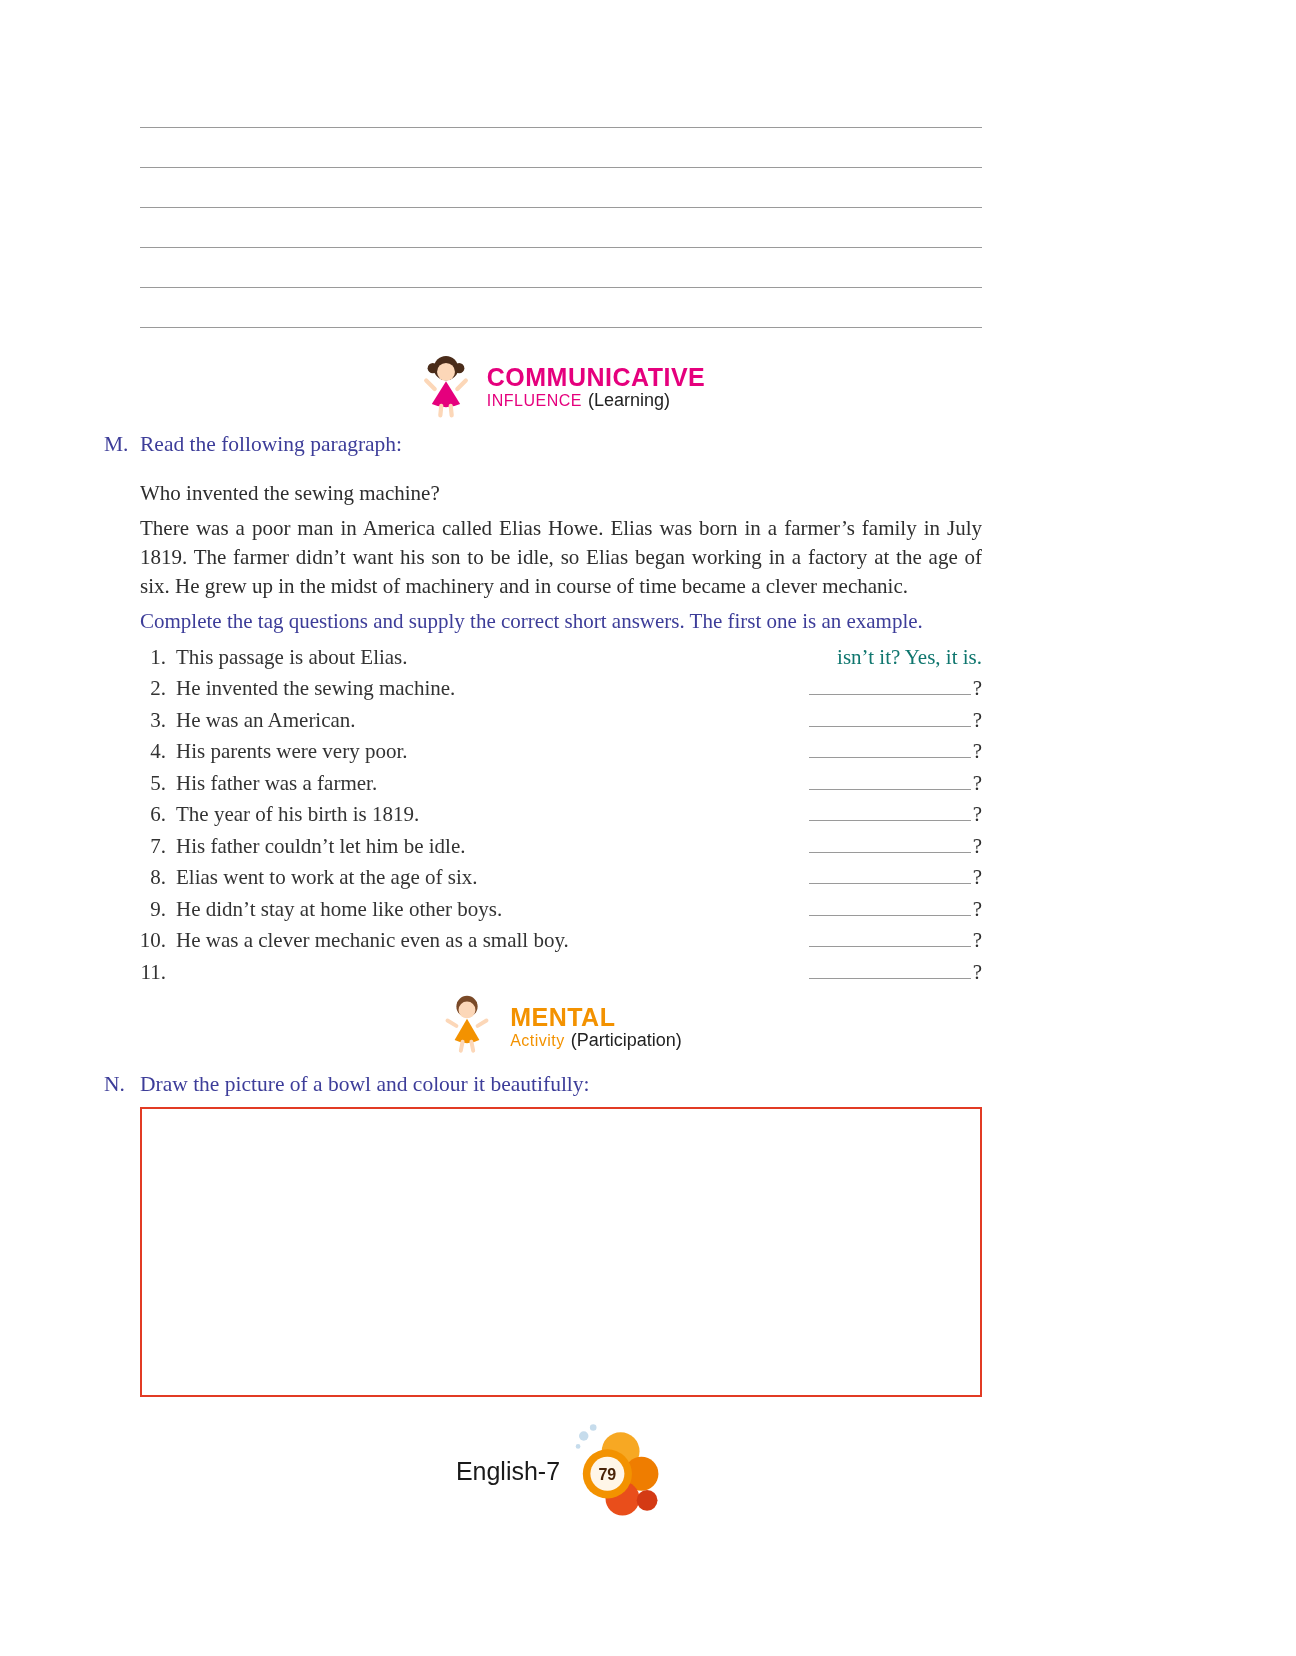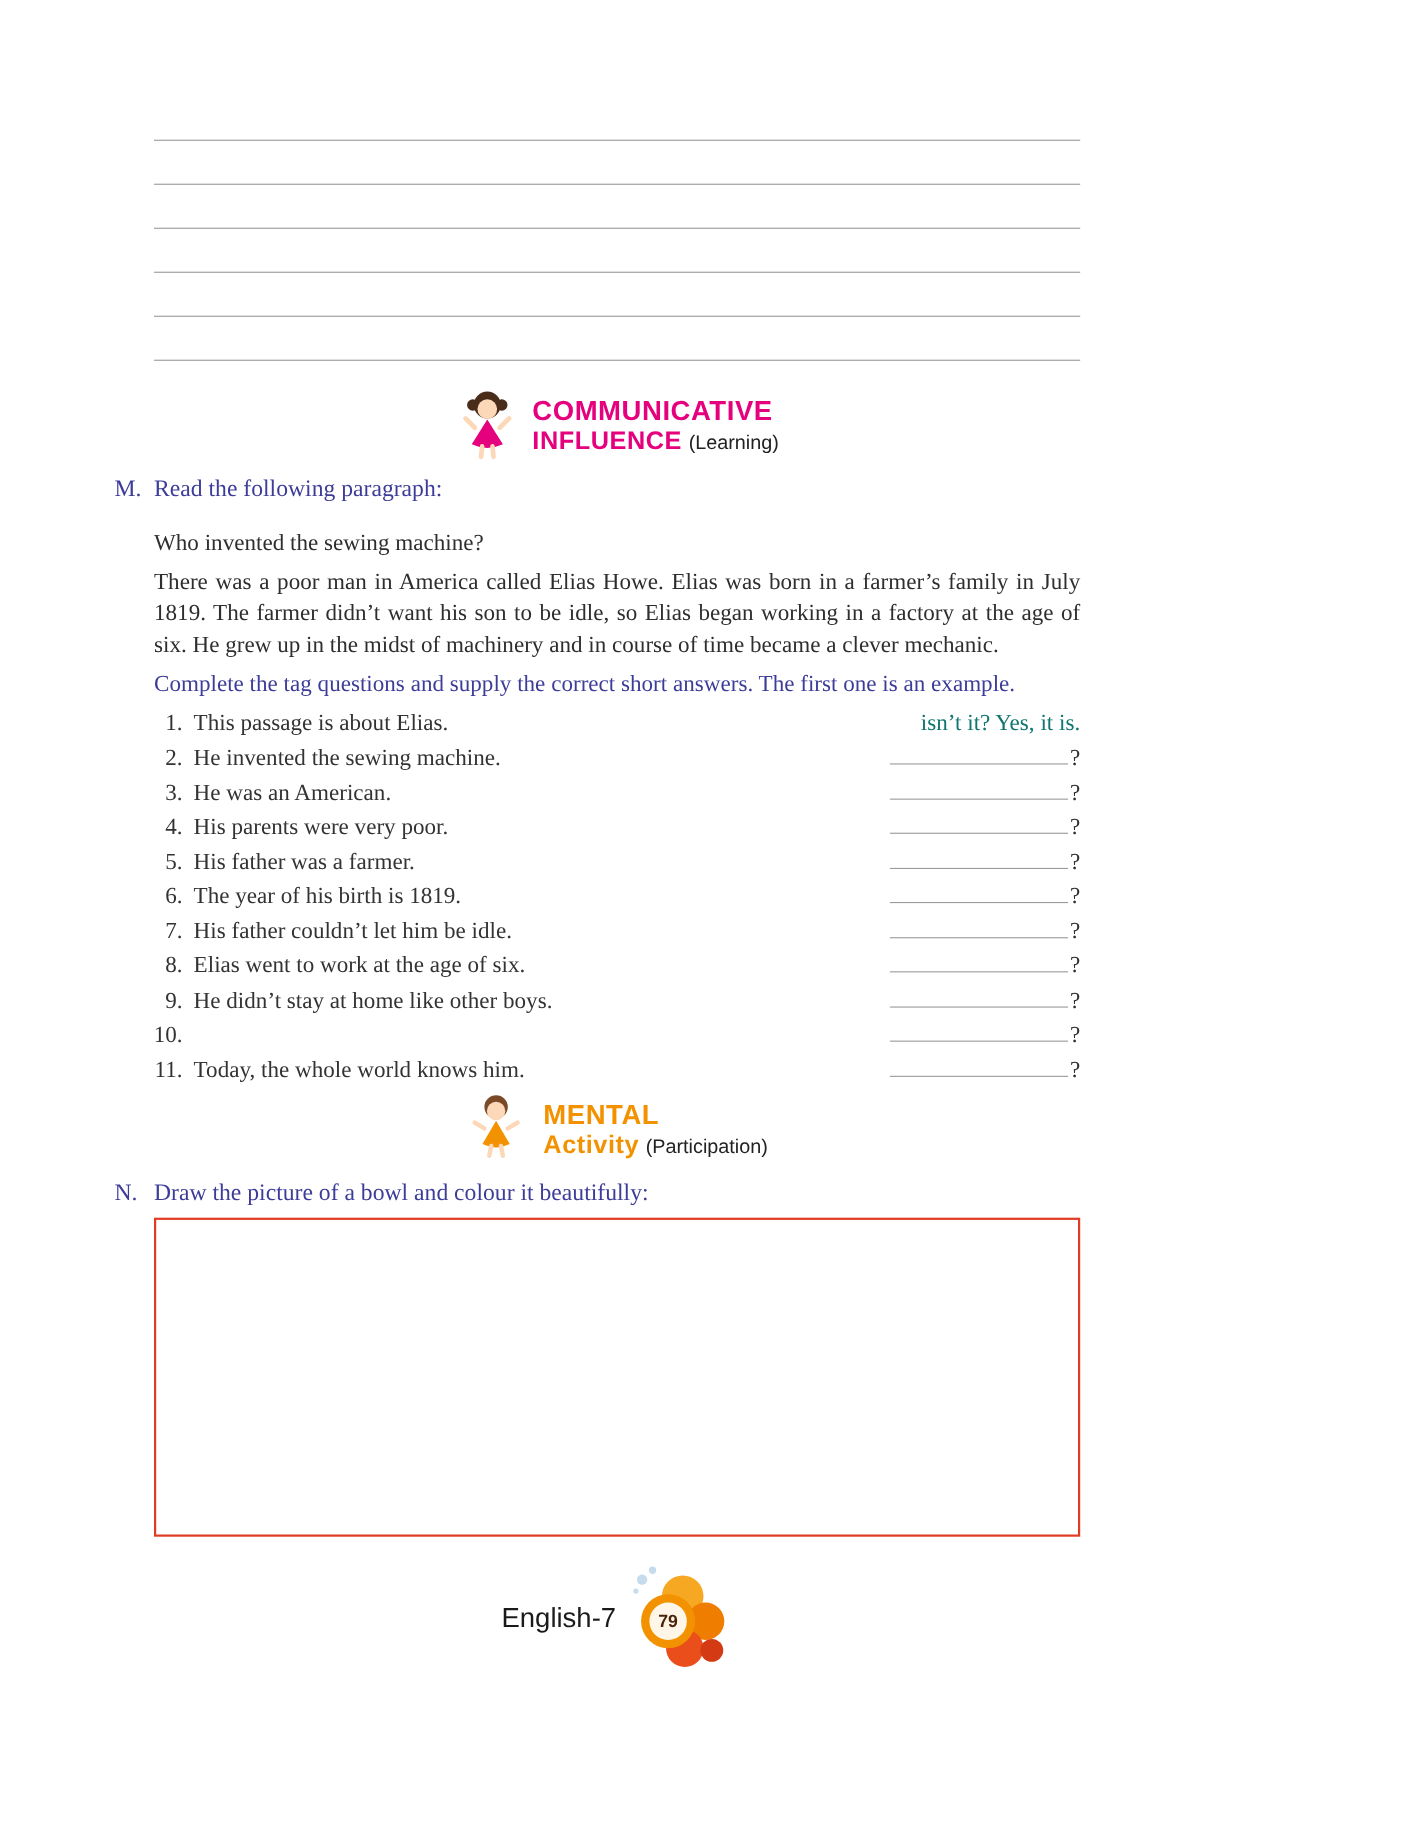--- a/index.html
+++ b/index.html
@@ -9,21 +9,21 @@
 
   
   .writing-lines { margin-bottom:26px; }
   .wline { height:40px; border-bottom:1.5px solid #9a9a9a; }
 
   
   .badge-header { display:flex; justify-content:center; align-items:center; gap:12px; margin:6px 0 10px 0; font-family:"Liberation Sans", sans-serif; }
   .badge-icon { width:58px; height:66px; flex:0 0 auto; }
   .badge-title { line-height:1.08; }
   .badge-title .t1 { font-size:25px; font-weight:bold; letter-spacing:0.5px; display:block; }
-  .badge-title .t2 { font-size:23px; font-weight:bold; letter-spacing:0.5px; }
+  .badge-title .t2 { font-size:16px; font-weight:normal; letter-spacing:0.5px; }
   .badge-title .sub { font-size:18px; font-weight:normal; color:#222222; margin-left:6px; }
   .comm .t1, .comm .t2 { color:#e5007d; }
   .mental .t1, .mental .t2 { color:#f39200; }
 
   
   .section-heading { display:flex; color:#3d3d99; font-size:21.5px; margin:12px 0 6px 0; }
   .section-heading .letter { width:36px; margin-left:-36px; text-align:left; }
 
   .body-indent { padding-left:0;margin-top:24px; }
   .question-line { font-size:21px; margin:4px 0 8px 0; color:#2e2e2e; }
@@ -143,26 +143,26 @@
   </div>
 
   <div class="tag-row">
     <span class="num">9.</span>
     <span class="qtext">He didn’t stay at home like other boys.</span>
     <span class="answer"><span class="blank"></span><span class="qmark">?</span></span>
   </div>
 
   <div class="tag-row">
     <span class="num">10.</span>
+    <span class="qtext">He was a clever mechanic even as a small boy.</span>
     <span class="answer"><span class="blank"></span><span class="qmark">?</span></span>
   </div>
 
   <div class="tag-row">
     <span class="num">11.</span>
-    <span class="qtext">Today, the whole world knows him.</span>
     <span class="answer"><span class="blank"></span><span class="qmark">?</span></span>
   </div>
 </div>
   </div>
 
   <div class="badge-header mental">
     <span class="badge-icon">
       <svg viewBox="0 0 60 70" width="54" height="62">
         <circle cx="30" cy="14" r="12" fill="#7a4a28"></circle>
         <circle cx="30" cy="18" r="9.5" fill="#fcd7b8"></circle>

